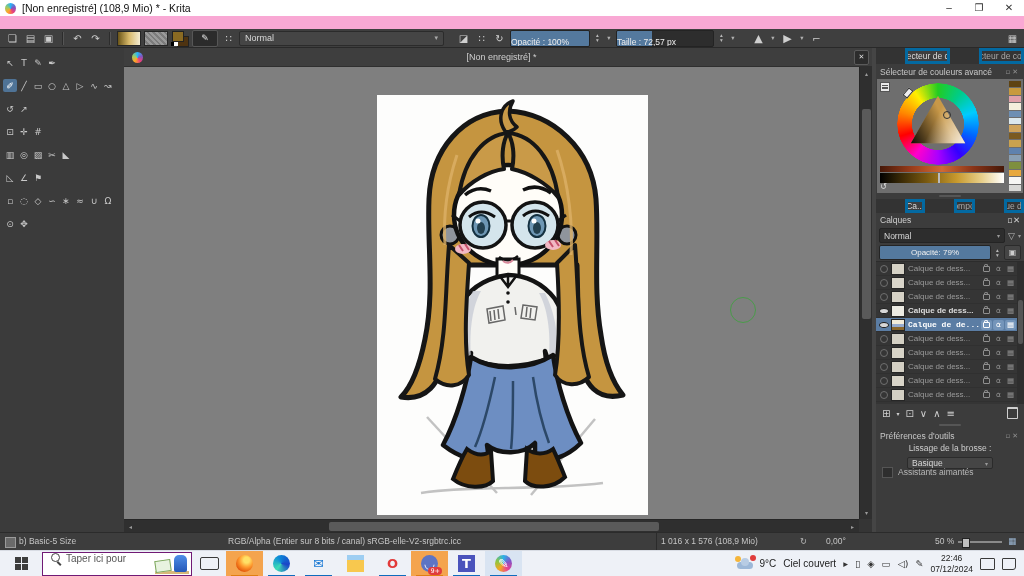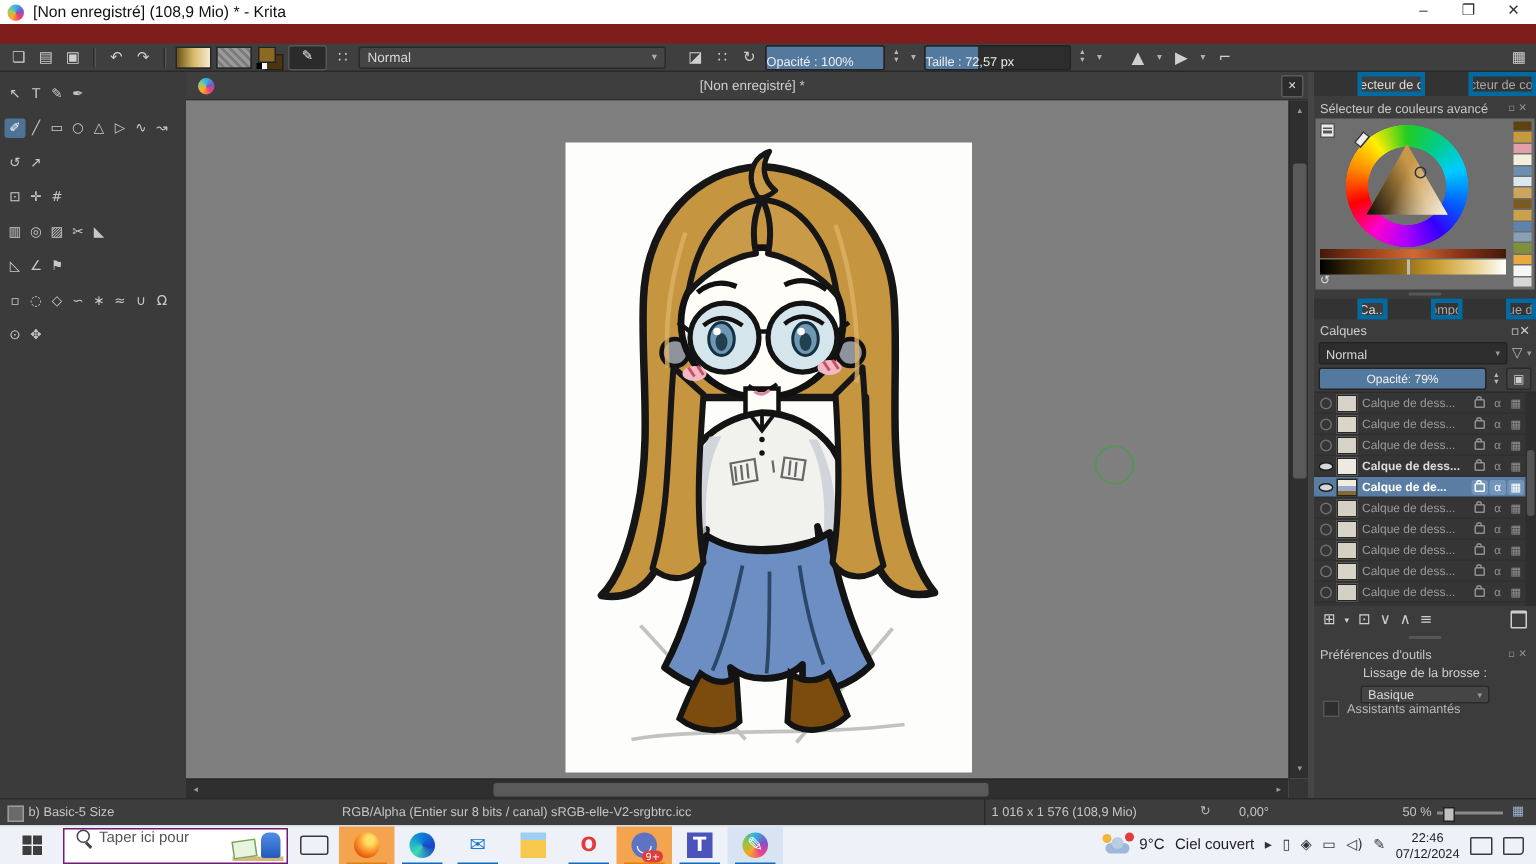--- a/index.html
+++ b/index.html
@@ -1,16 +1,16 @@
 <!DOCTYPE html>
 <html><head>
 <meta charset="utf-8">
 <style>
   html,body{margin:0;padding:0;}
-  .screen{position:relative;width:1024px;height:576px;overflow:hidden;background:#7f1d1d;
+  .screen{position:relative;width:1024px;height:576px;overflow:hidden;background:#f9a8d4;
     font-family:"Liberation Sans",sans-serif;-webkit-font-smoothing:antialiased;}
   .ico{font-family:"DejaVu Sans",sans-serif;}
 
   
   .titlebar{position:absolute;left:0;top:0;width:1024px;height:16px;background:#ffffff;
     display:flex;align-items:center;font-size:10.5px;color:#111;}
   .klogo{width:11px;height:11px;border-radius:50%;margin:0 6px 0 5px;
     background:conic-gradient(#29b6f6,#7e57c2,#ec407a,#ffa726,#9ccc65,#29b6f6);}
   .wbtns{margin-left:auto;display:flex;}
   .wbtn{width:30px;text-align:center;color:#333;font-size:10px;line-height:16px;}
@@ -113,21 +113,21 @@
     color:#ccc;font-size:8px;display:flex;align-items:center;justify-content:center;}
   .laylist{position:relative;height:142px;background:#353535;border-top:1px solid #2c2c2c;overflow:hidden;}
   .layer-row{height:13px;border-bottom:1px solid #303030;display:flex;align-items:center;padding-right:8px;}
   .layer-row.selected{background:#5b7da4;}
   .eyec{width:15px;display:flex;justify-content:center;}
   .eyec i{width:6px;height:6px;border:1px solid #6f6f6f;border-radius:50%;}
   .layer-row.open .eyec i{width:8px;height:4px;background:#d8d8d8;border-color:#1e1e1e;}
   .thumb{width:12px;height:10px;border:1px solid #262626;background:#d4d0c4;margin-right:3px;}
   .lname{flex:1;color:#9a9a9a;font-size:8px;white-space:nowrap;overflow:hidden;}
   .layer-row.bold .lname{color:#dcdcdc;font-weight:bold;}
-  .layer-row.selected .lname{color:#fff;}
+  .layer-row.selected .lname{color:#fff;font-family:Liberation Mono, monospace;}
   .lic{width:11px;height:10px;display:flex;align-items:center;justify-content:center;color:#8f8f8f;font-size:7.5px;margin-left:1px;}
   .layer-row.selected .lic{background:#7495ba;color:#fff;border-radius:2px;}
   .lk{width:5px;height:4px;border:1px solid currentColor;border-radius:1px;position:relative;display:inline-block;}
   .lk::before{content:"";position:absolute;left:0px;top:-3px;width:2px;height:2px;border:1px solid currentColor;border-bottom:none;border-radius:2px 2px 0 0;}
   .listscroll{position:absolute;right:0;top:0;bottom:0;width:7px;background:#2e2e2e;}
   .listthumb{position:absolute;left:1px;top:38px;width:5px;height:44px;background:#555;border-radius:2px;}
   .laybar{height:18px;display:flex;align-items:center;gap:6px;padding:0 6px;color:#cfcfcf;}
   .laybar .g{font-size:10px;}
   .trash{width:9px;height:9px;border:1px solid #cfcfcf;border-top:2px solid #cfcfcf;border-radius:1px;margin-left:auto;}
   .prow{height:20px;display:flex;align-items:center;gap:4px;padding:0 5px;flex-direction:column;}

